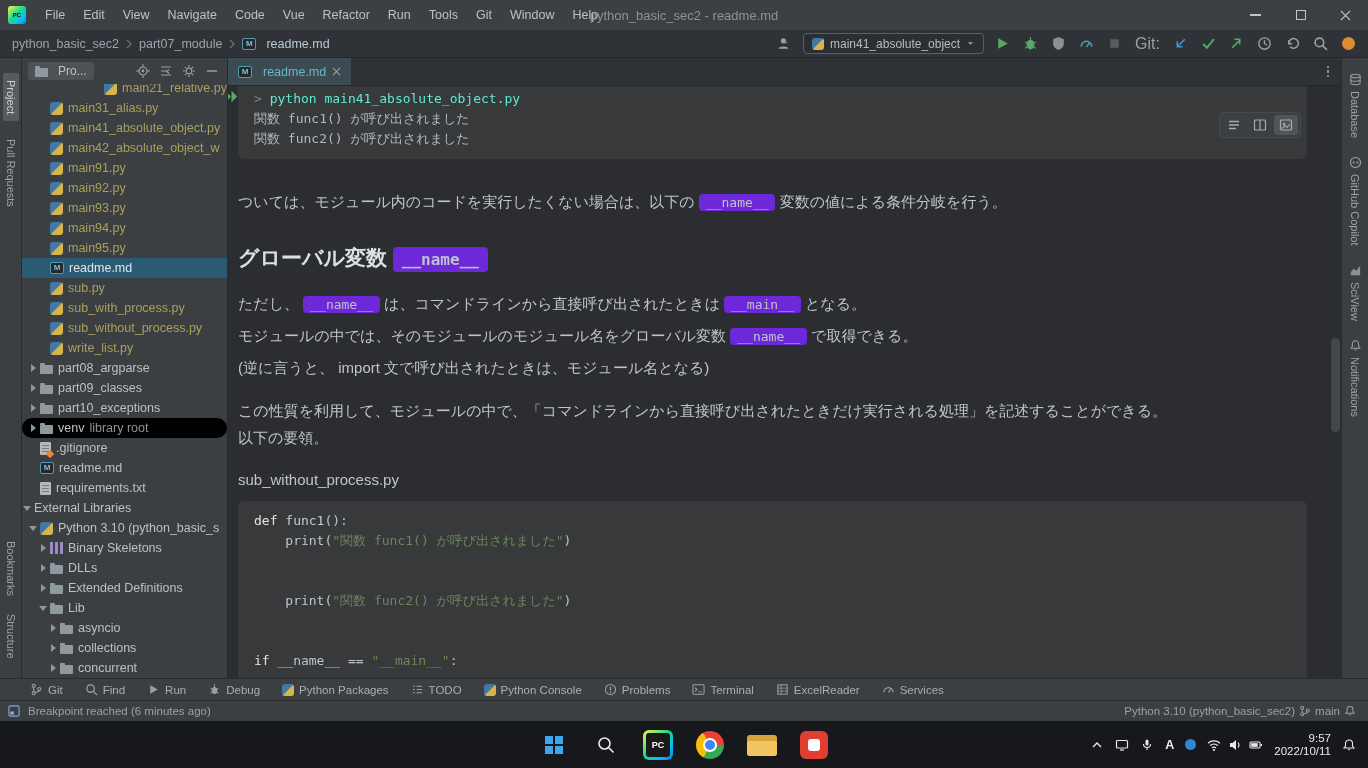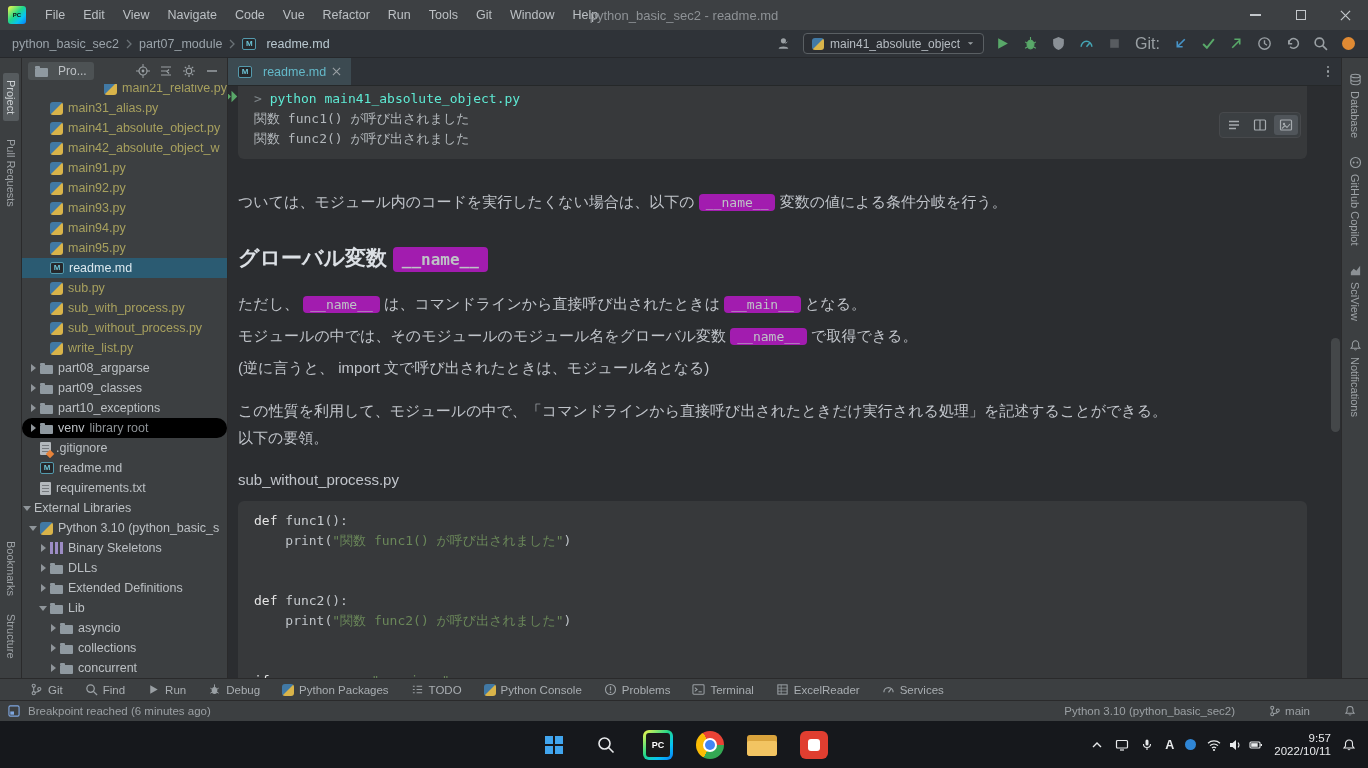--- a/index.html
+++ b/index.html
@@ -113,36 +113,36 @@
 .tok-kw{color:#e5e5e5;}
 .tok-fn{color:#c8ccd0;}
 .tok-plain{color:#bfc4c9;}
 .tok-str{color:#6a8759;}
 .md-para{font-size:15px;color:#c0c4ca;line-height:26px;margin:0 0 4px;}
 .p-first{margin:0 0 26px;}
 .tight{margin:0 0 5px;line-height:27px;}
 .after-gap{margin:16px 0 0;line-height:27px;}
 .file-label{margin:16px 0 8px;}
 .md-heading{font-size:21px;font-weight:bold;color:#dce0e5;margin:0 0 14px;line-height:32px;}
-.inline-code{font-family:"DejaVu Sans Mono","Liberation Mono",monospace;font-size:13px;background:#a21caf;
+.inline-code{font-family:"DejaVu Sans Mono","Liberation Mono",monospace;font-size:13px;background:#6d28d9;
   color:#bec2c6;border-radius:4px;padding:1px 7px;}
 .md-heading .inline-code{font-size:16px;padding:3px 9px;}
 
 
 .bottombar{height:22px;background:#3c3f41;border-top:1px solid #2a2a2b;display:flex;align-items:center;
   gap:22px;padding:0 12px 0 30px;font-size:11.5px;color:#a9aeb2;flex:none;}
 .bb-item{display:flex;align-items:center;gap:5px;}
 .gicon{display:inline-flex;width:13px;height:13px;color:#9aa0a4;}
 .gicon svg{width:13px;height:13px;}
 
 
 .statusbar{height:21px;background:#3c3f41;border-top:1px solid #2a2a2b;display:flex;align-items:center;
   font-size:11.5px;color:#9ba0a4;padding:0 12px 0 8px;flex:none;}
 .sb-left{display:flex;gap:8px;align-items:center;}
-.sb-right{margin-left:auto;display:flex;gap:34px;align-items:center;}
+.sb-right{margin-left:auto;display:flex;gap:4px;align-items:center;}
 .sb-item{display:flex;align-items:center;gap:4px;}
 .sb-item svg{width:12px;height:12px;}
 
 
 .taskbar{height:47px;background:#16181c;position:relative;display:flex;align-items:center;flex:none;}
 .tb-center{position:absolute;left:50%;transform:translateX(-50%);display:flex;gap:12px;align-items:center;}
 .tbi{width:40px;height:40px;display:flex;align-items:center;justify-content:center;border-radius:5px;}
 .winlogo{display:grid;grid-template-columns:8px 8px;grid-template-rows:8px 8px;gap:2px;}
 .winlogo i{background:#41a5ee;}
 .tbi svg{width:20px;height:20px;}
@@ -572,21 +572,20 @@
             <div class="md-para tight">ただし、 <code class="inline-code">__name__</code> は、コマンドラインから直接呼び出されたときは <code class="inline-code">__main__</code> となる。</div>
             <div class="md-para">モジュールの中では、そのモジュールのモジュール名をグローバル変数 <code class="inline-code">__name__</code> で取得できる。</div>
             <div class="md-para tight">(逆に言うと、 import 文で呼び出されたときは、モジュール名となる)</div>
             <div class="md-para after-gap">この性質を利用して、モジュールの中で、「コマンドラインから直接呼び出されたときだけ実行される処理」を記述することができる。<br>以下の要領。</div>
             <div class="md-para file-label">sub_without_process.py</div>
             <div class="code-block second">
               <div class="code-line"><span class="tok-kw">def </span><span class="tok-fn">func1</span><span class="tok-plain">():</span></div>
               <div class="code-line"><span class="tok-plain">    print(</span><span class="tok-str">"関数 func1() が呼び出されました"</span><span class="tok-plain">)</span></div>
               <div class="code-line">&nbsp;</div>
               <div class="code-line">&nbsp;</div>
-              <div class="code-line"><span class="tok-kw">def </span><span class="tok-fn">func2</span><span class="tok-plain">():</span></div>
               <div class="code-line"><span class="tok-plain">    print(</span><span class="tok-str">"関数 func2() が呼び出されました"</span><span class="tok-plain">)</span></div>
               <div class="code-line">&nbsp;</div>
               <div class="code-line">&nbsp;</div>
               <div class="code-line"><span class="tok-kw">if </span><span class="tok-plain">__name__ == </span><span class="tok-str">"__main__"</span><span class="tok-plain">:</span></div>
             </div>
           </div>
         <div class="scrollbar"></div>
       </div>
     </div>
 

